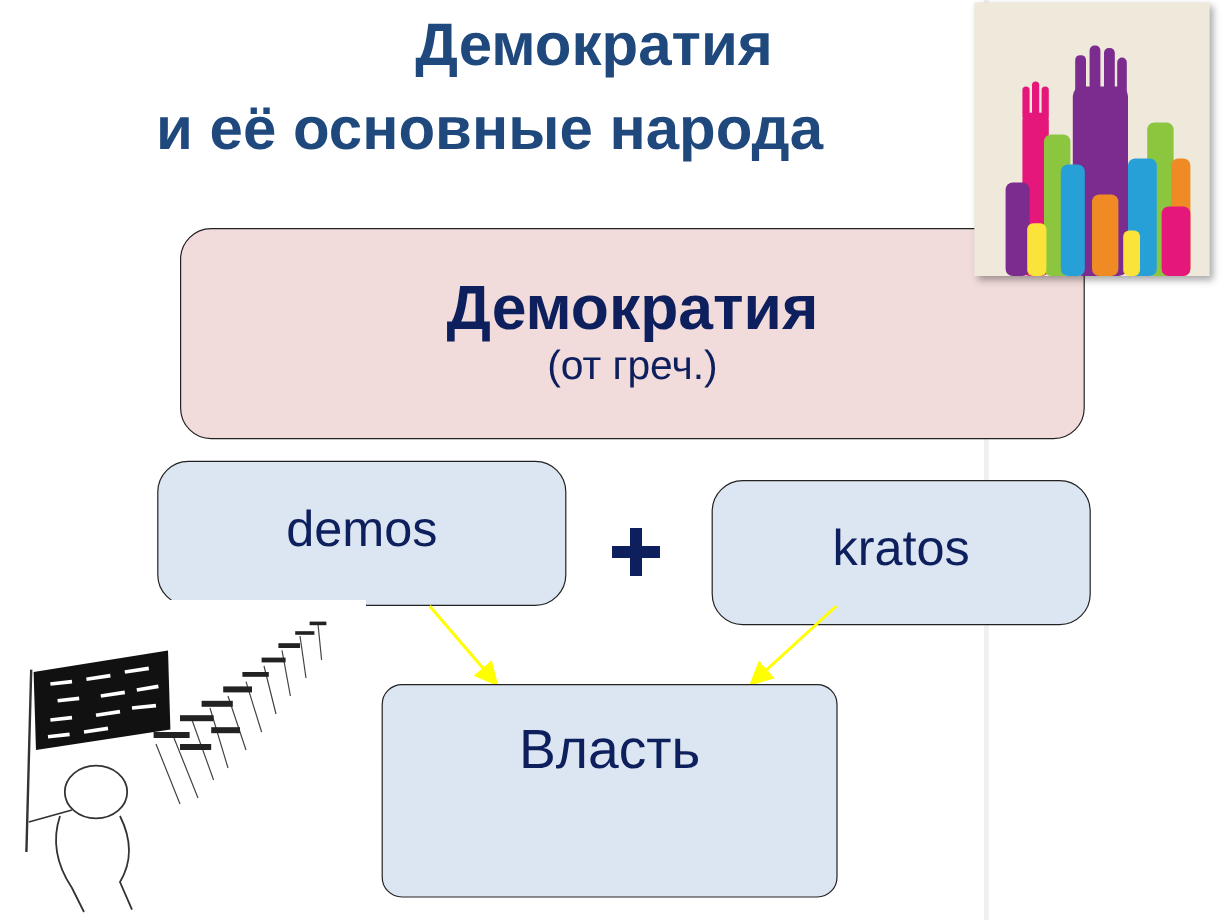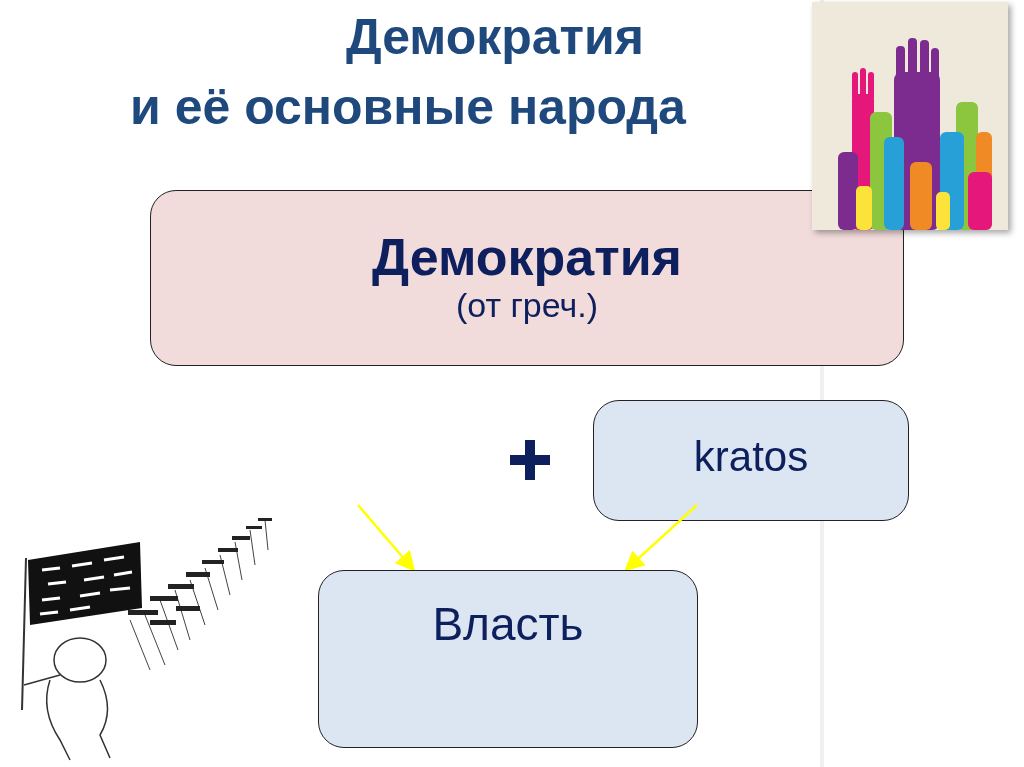--- a/index.html
+++ b/index.html
@@ -19,21 +19,21 @@
   .box-main .small { font-size: 34px; line-height: 40px; display: block; }
 
   .box-demos { left: 131px; top: 384px; width: 341px; height: 121px; background: #dce6f2; }
   .box-kratos { left: 593px; top: 400px; width: 316px; height: 121px; background: #dce6f2; }
   .box-demos span, .box-kratos span { display: block; font-size: 42px; line-height: 48px; margin-top: 32px; }
 
   .plus { position: absolute; left: 508px; top: 438px; width: 44px; height: 44px; }
   .plus::before { content: ""; position: absolute; left: 17px; top: 2px; width: 10px; height: 40px; background: #0d1f5c; }
   .plus::after { content: ""; position: absolute; left: 2px; top: 17px; width: 40px; height: 10px; background: #0d1f5c; }
 
-  .box-result { left: 318px; top: 570px; width: 380px; height: 178px; background: #dce6f2; }
+  .box-result { left: 318px; top: 570px; width: 380px; height: 178px; background: #dce6f2; border-radius: 17px; }
   .box-result span { display: block; font-size: 46px; line-height: 62px; margin-top: 22px; }
 
   .arrows { position: absolute; left: 0; top: 0; width: 1024px; height: 767px; pointer-events: none; }
 
   .cartoon { position: absolute; left: 0; top: 500px; width: 305px; height: 267px; background: #fff; }
 </style>
 </head>
 <body>
 
 <div class="slide">
@@ -75,20 +75,23 @@
 
       <rect x="26" y="150" width="20" height="78" rx="6" fill="#7b2c8e"></rect>
 
       <rect x="44" y="184" width="16" height="44" rx="5" fill="#fbe33a"></rect>
       <rect x="124" y="190" width="14" height="38" rx="5" fill="#fbe33a"></rect>
 
       <rect x="156" y="170" width="24" height="58" rx="6" fill="#e6177a"></rect>
     </svg>
   </div>
 
+  <div class="box box-demos">
+    <span>demos</span>
+  </div>
 
   <div class="plus"></div>
 
   <div class="box box-kratos">
     <span>kratos</span>
   </div>
 
   <svg class="arrows" viewBox="0 0 1024 767">
     <defs>
       <marker id="ah" markerWidth="8" markerHeight="8" refX="6" refY="4" orient="auto">

